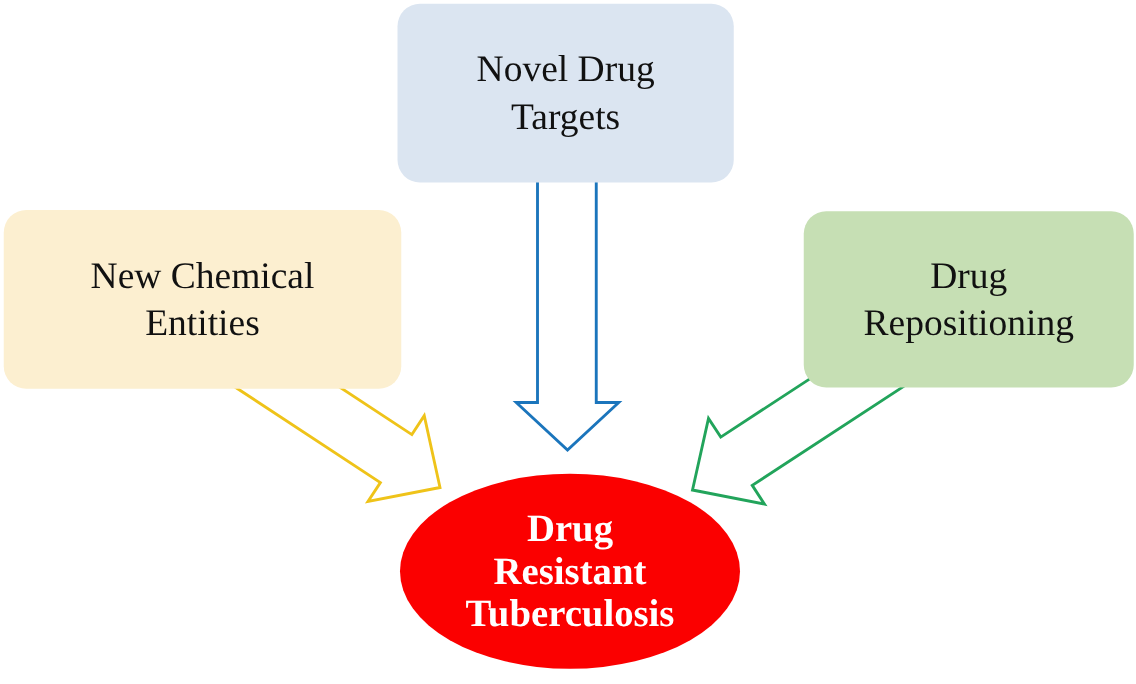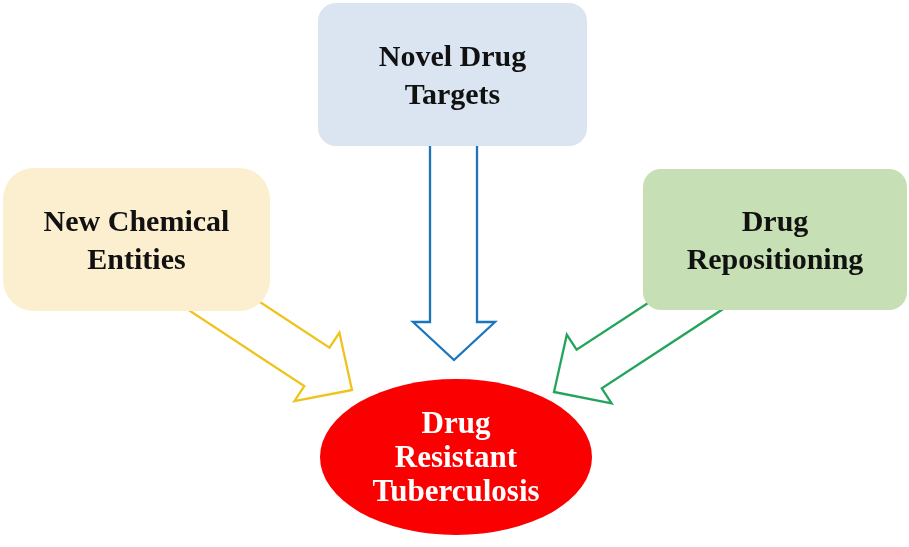--- a/index.html
+++ b/index.html
@@ -35,27 +35,27 @@
     position: absolute;
     z-index: 2;
     border-radius: 18px;
     display: flex;
     align-items: center;
     justify-content: center;
     text-align: center;
   }
   .box-label {
     white-space: pre-line;
-    font-weight: 700;
+    font-weight: 400;
     font-size: 30px;
     line-height: 1.25;
     color: #111111;
   }
   .box.top   { left: 318px; top: 3px;   width: 269px; height: 143px; background: #DBE5F1; }
-  .box.left  { left: 3px;   top: 168px; width: 267px; height: 143px; background: #FCEFD0; border-radius: 31px; }
+  .box.left  { left: 3px;   top: 168px; width: 318px; height: 143px; background: #FCEFD0; }
   .box.right { left: 643px; top: 169px; width: 264px; height: 141px; background: #C6DFB4; }
   .ellipse {
     position: absolute;
     z-index: 3;
     left: 320px;
     top: 379px;
     width: 272px;
     height: 156px;
     background: #FB0000;
     border-radius: 50%;

